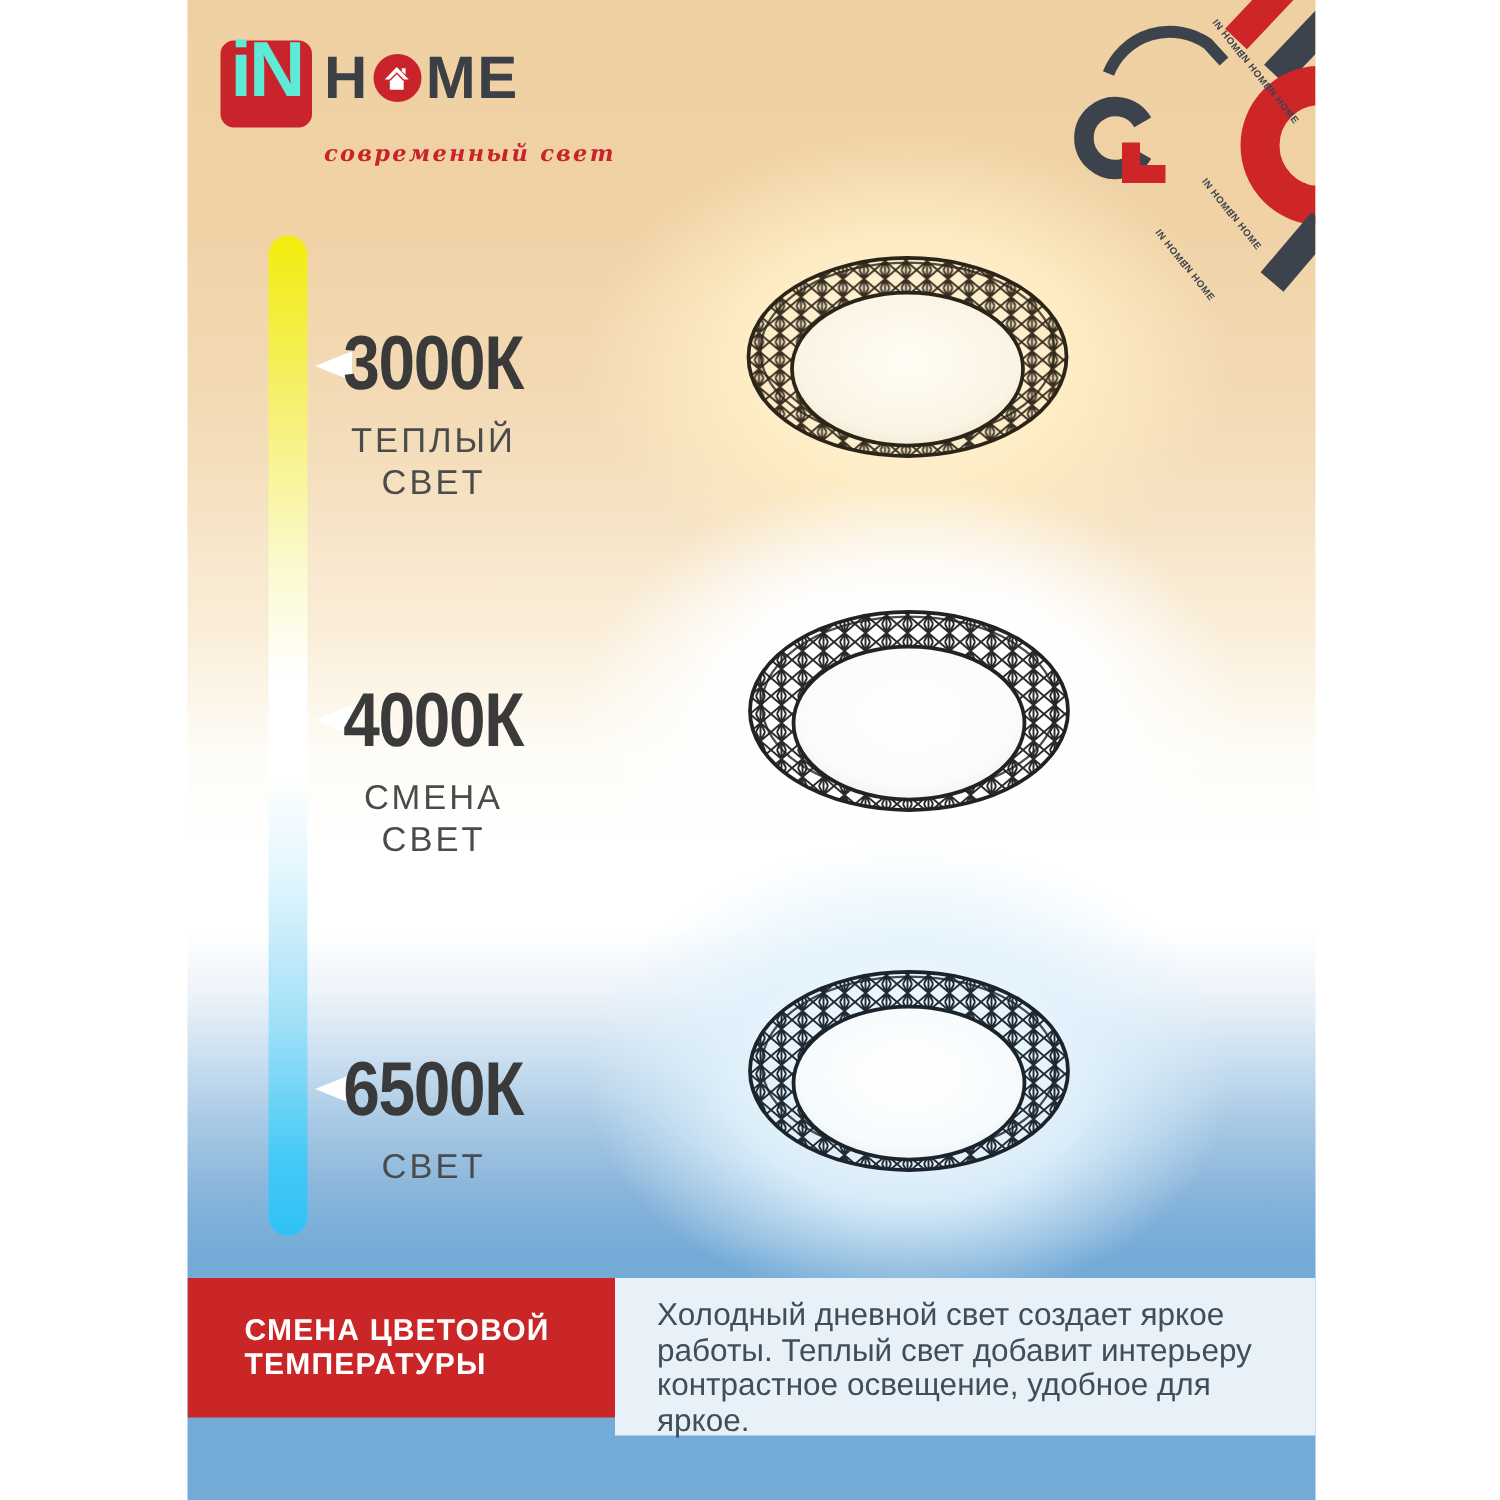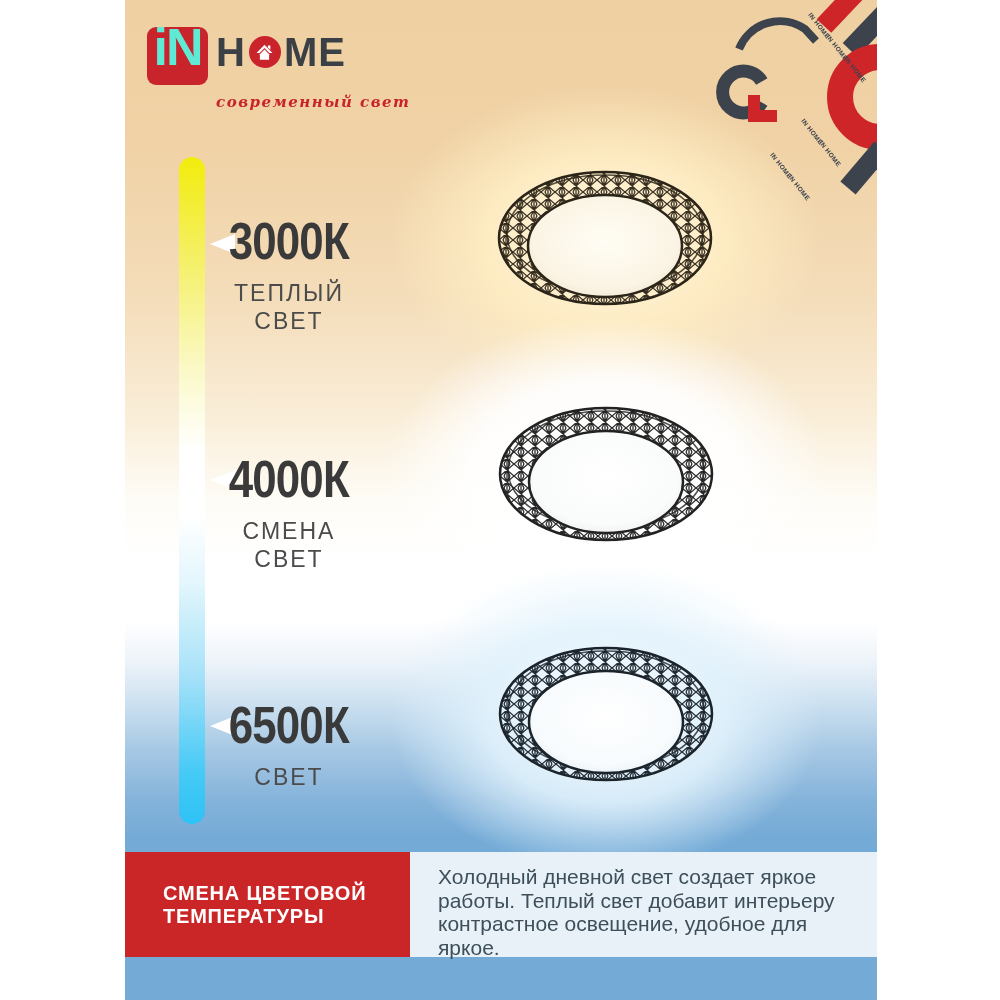--- a/index.html
+++ b/index.html
@@ -46,21 +46,21 @@
   .glow-cold{left:181px;top:502px;background:radial-gradient(closest-side,
      rgba(250,253,255,.98) 0%, rgba(225,242,252,.88) 40%, rgba(190,220,242,0) 72%);}
   .lamp{position:absolute;width:240px;height:170px;}
 
   
   .deco{position:absolute;left:0;top:0;width:752px;height:230px;}
   .deco text{font-family:"Liberation Sans",sans-serif;font-size:6.5px;font-weight:bold;
     fill:#3c434d;letter-spacing:.4px;}
 
   
-  .footer-title{position:absolute;left:0;top:852px;width:285px;height:105px;background:#cb2627;
+  .footer-title{position:absolute;left:0;top:852px;width:285px;height:93px;background:#cb2627;
     color:#ffffff;display:flex;flex-direction:column;justify-content:center;
     padding-left:38px;box-sizing:border-box;font-size:20px;font-weight:bold;
     letter-spacing:.8px;line-height:23px;}
   .footer-panel{position:absolute;left:285px;top:852px;width:467px;height:105px;
     background:#e9f1f8;box-sizing:border-box;padding:13px 12px 0 28px;
     font-size:21px;line-height:23.5px;color:#3d4f5a;}
 </style>
 </head>
 <body>
 

